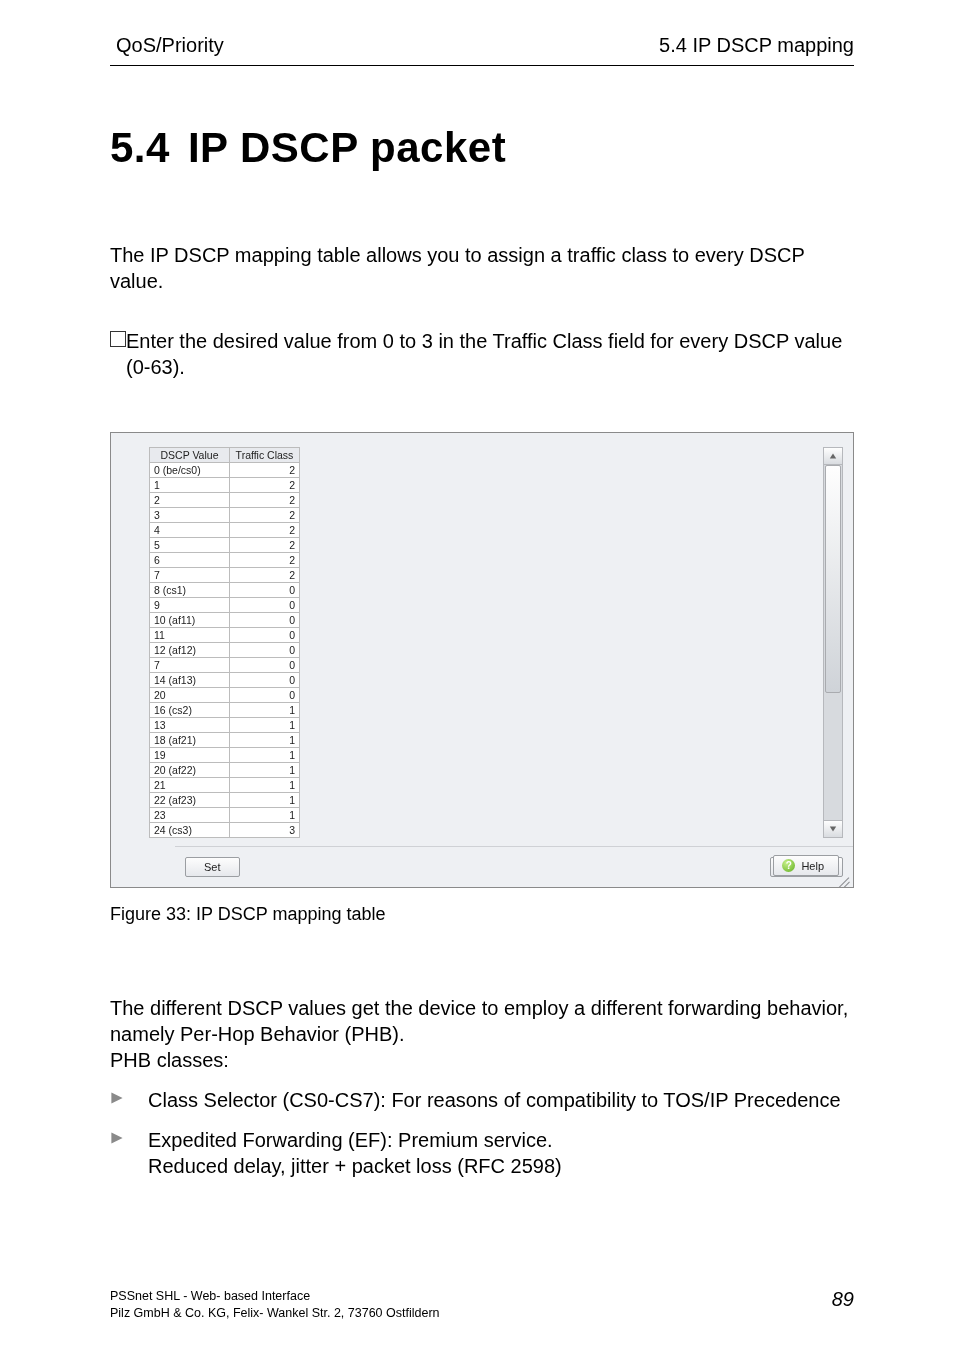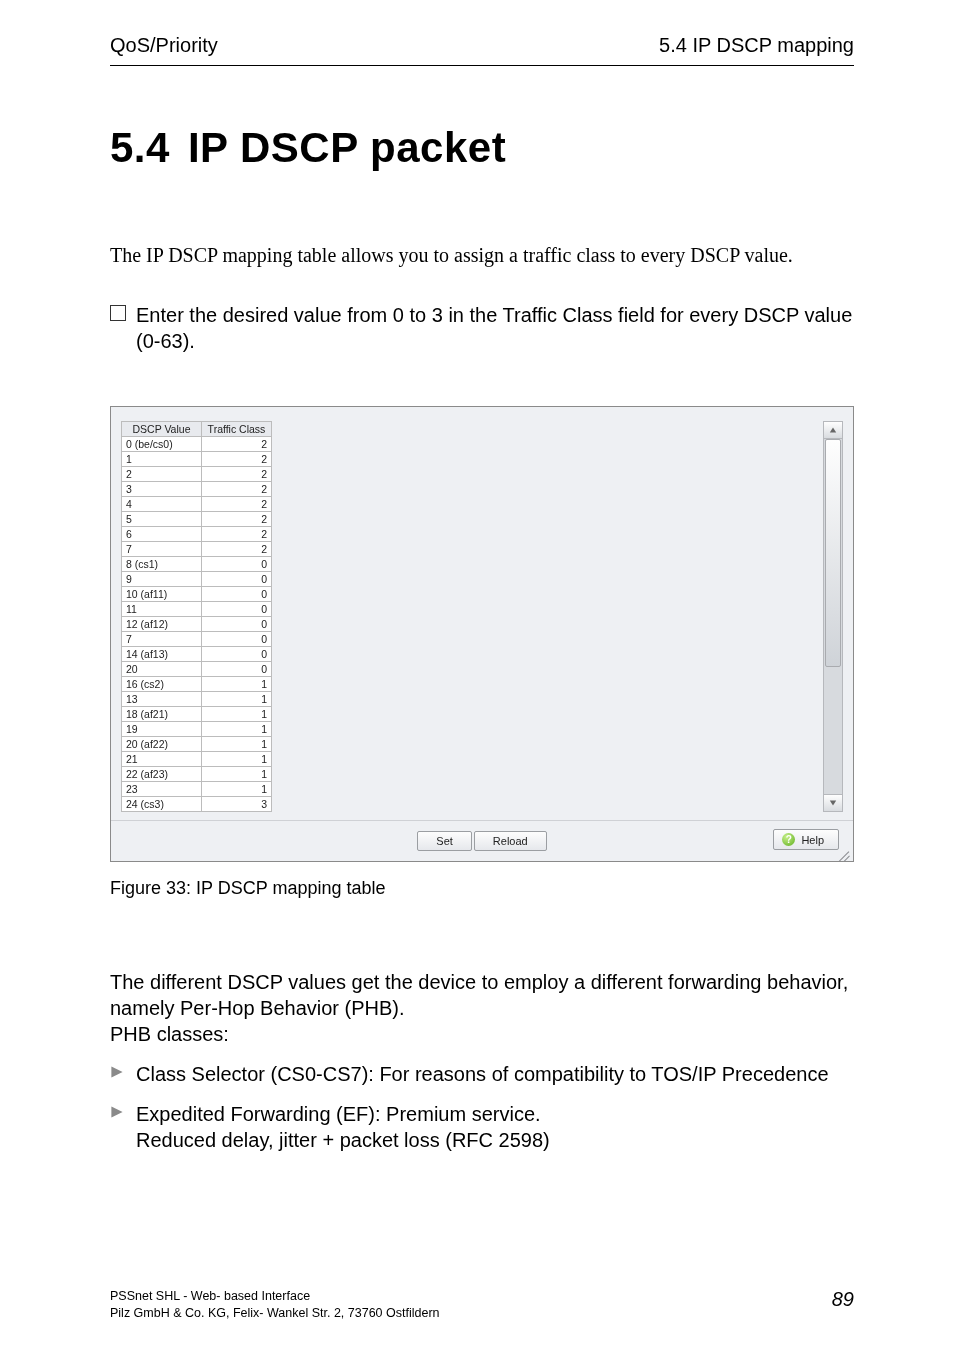--- a/index.html
+++ b/index.html
@@ -24,20 +24,21 @@
     min-height: var(--page-height);
     position: relative;
     box-sizing: border-box;
   }
   
   .run-head {
     display: flex;
     justify-content: space-between;
     font-size: 20px;
     padding: 34px var(--right-margin) 0 var(--left-margin);
+    margin-left: 6px;
   }
   .rule {
     margin: 8px var(--right-margin) 0 var(--left-margin);
     border: 0;
     border-top: 1.5px solid var(--rule);
   }
   
   .h1 {
     font-family: Arial, Helvetica, sans-serif;
     font-weight: 900;
@@ -47,28 +48,26 @@
     padding-right: var(--right-margin);
   }
   .h1 .secno {
     margin-right: 18px;
   }
   
   .intro {
     font-size: 20px;
     line-height: 1.3;
     margin: 70px var(--right-margin) 0 var(--left-margin);
-    font-family: Liberation Serif, serif;
   }
   .task {
     margin: 34px var(--right-margin) 4px var(--left-margin);
     font-size: 20px;
     line-height: 1.3;
     display: flex;
-    gap: 10px;
   }
   .task .box {
     flex: 0 0 auto;
     width: 14px;
     height: 14px;
     border: 1.5px solid #333;
     margin-top: 3px;
   }
   .task .txt {
     flex: 1 1 auto;
@@ -86,21 +85,21 @@
   }
   
   .arrow-list {
     margin: 10px var(--right-margin) 0 var(--left-margin);
     font-size: 20px;
     padding-left: 0;
     list-style: none;
   }
   .arrow-list li {
     display: flex;
-    gap: 12px;
+    gap: 24px;
     margin-top: 14px;
     line-height: 1.3;
   }
   .arrow-list .marker svg {
     width: 14px; height: 14px;
     margin-top: 4px;
     display: block;
   }
   
   .footer {
@@ -125,20 +124,21 @@
   
   .shot-wrap {
     margin: 52px var(--right-margin) 0 var(--left-margin);
   }
   .shot {
     border: 1px solid #8a8a8a;
     background: #eef0f3;
     font-family: Tahoma, Arial, sans-serif;
     font-size: 11px;
     color: #222;
+    padding-left: 28px;
   }
   .shot-inner {
     display: flex;
     gap: 0;
     padding: 14px 10px 8px 10px;
     align-items: flex-start;
   }
   .gridbox {
     flex: 0 0 auto;
   }
@@ -197,23 +197,24 @@
     background: linear-gradient(#fefefe,#cfd3d8);
     border: 1px solid #a9abaf;
     border-radius: 2px;
   }
   .vscroll svg { width: 8px; height: 8px; display:block; }
   
   .btnrow {
     border-top: 1px solid #cfd1d5;
     padding: 10px;
     display: flex;
-    justify-content: center;
+    justify-content: space-between;
     gap: 2px;
     position: relative;
+    margin-left: 36px;
   }
   .btn {
     background: linear-gradient(#fdfdfd,#e6e8ec);
     border: 1px solid #9b9ea2;
     border-radius: 2px;
     padding: 3px 18px;
     font-size: 11px;
     color: #222;
   }
   .help {

